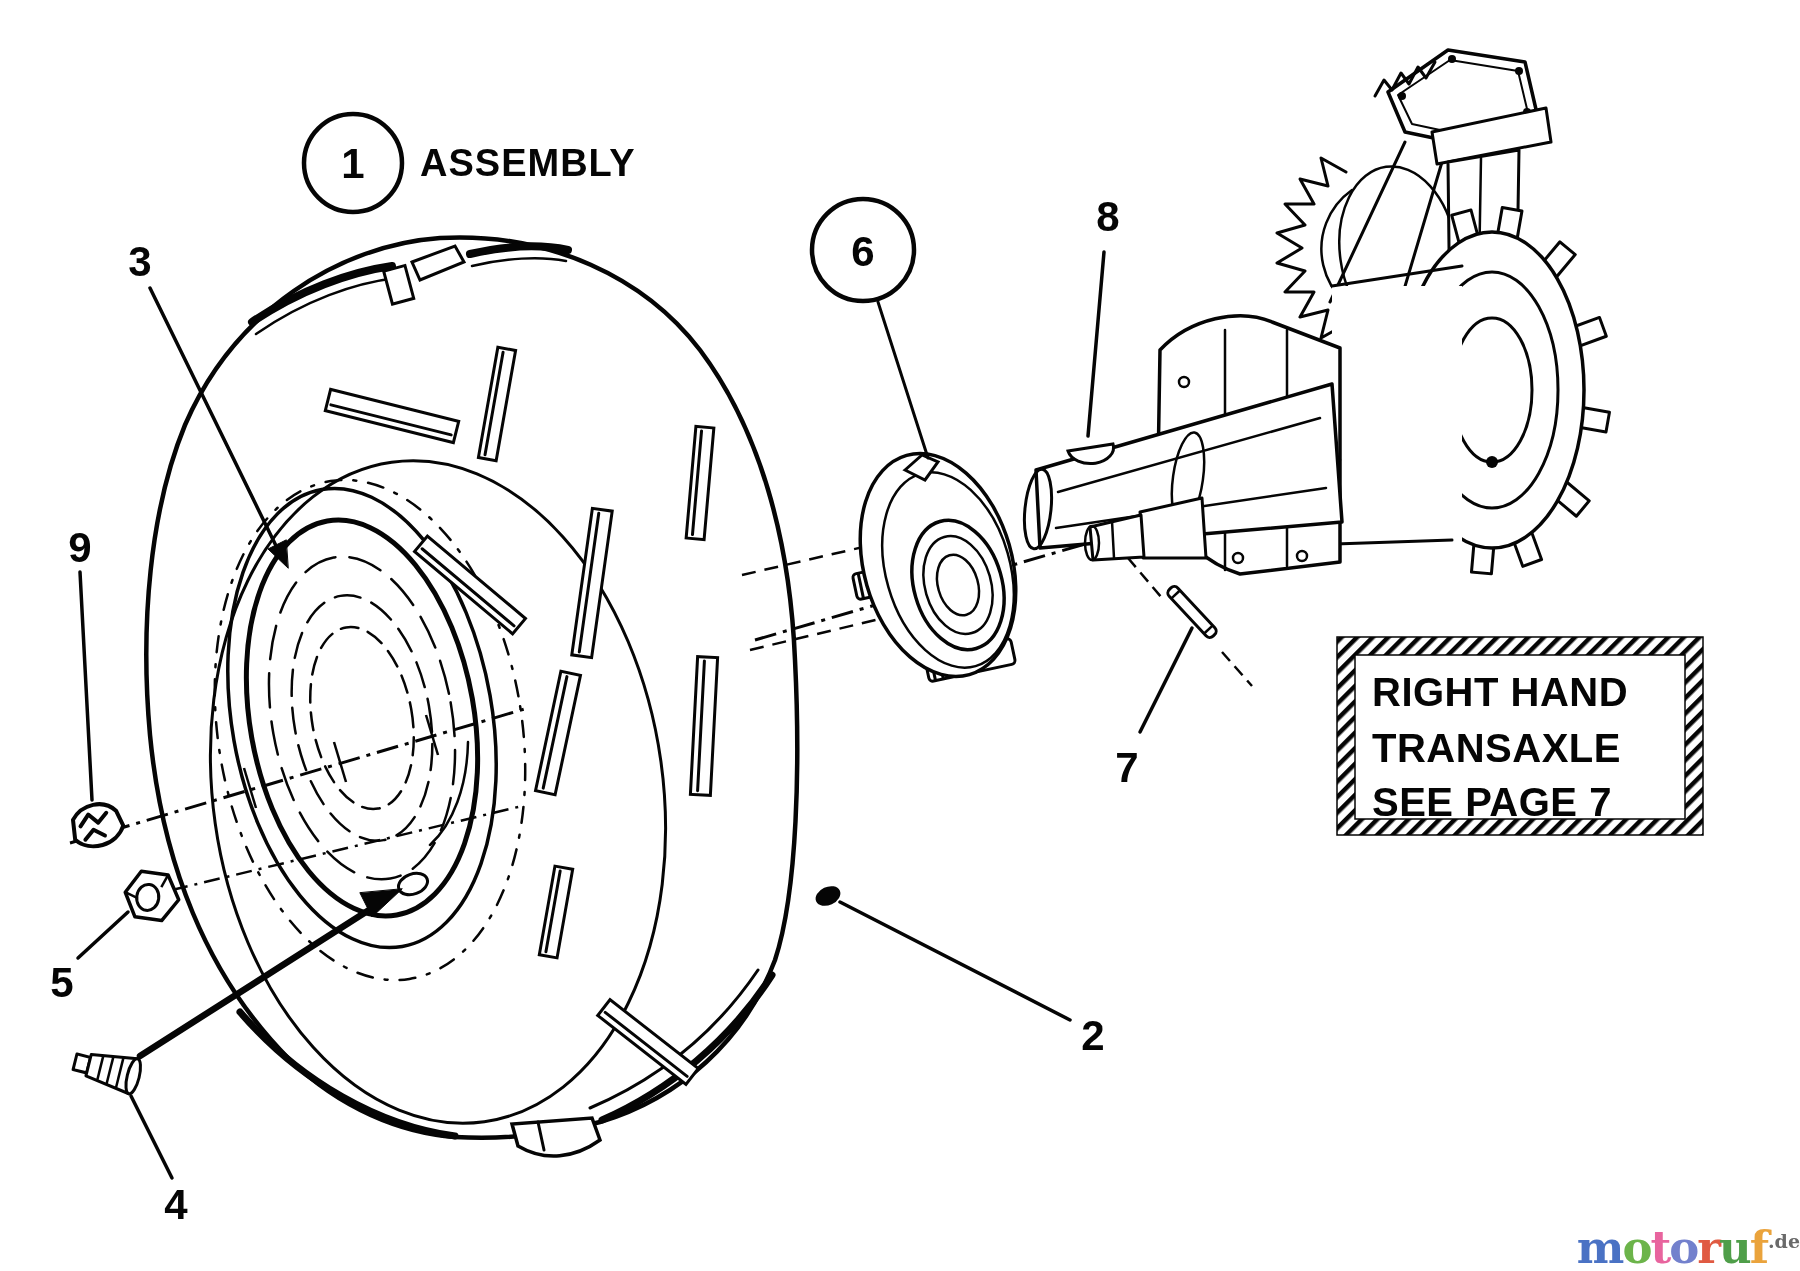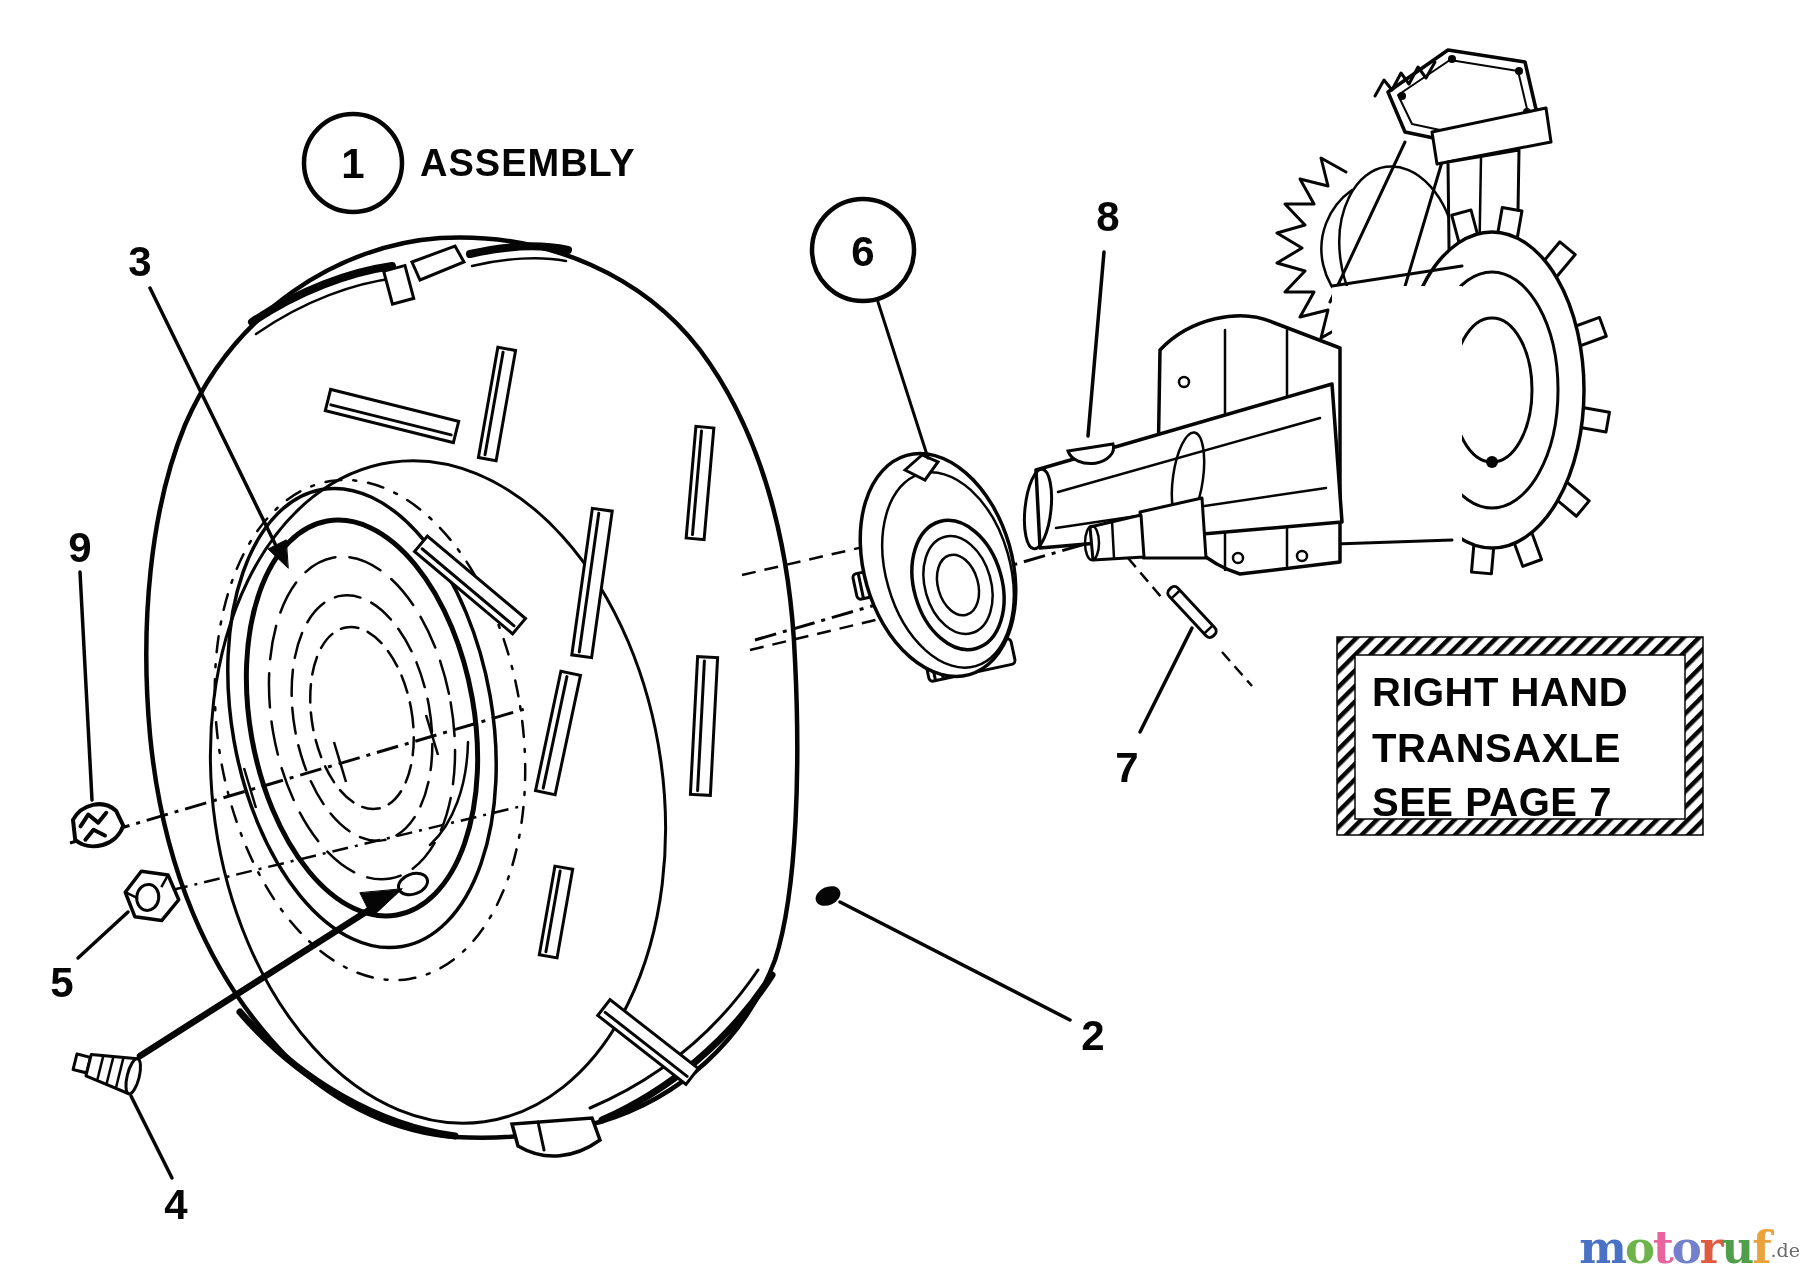--- a/index.html
+++ b/index.html
@@ -7,21 +7,21 @@
          font-family:"Liberation Sans", sans-serif;}
   svg{position:absolute;left:0;top:0;}
   svg text{font-family:"Liberation Sans", sans-serif;font-weight:bold;fill:#050505;}
   .callout-num{font-size:42px;}
   .assembly-label{font-size:38px;letter-spacing:1px;}
   .note-text{font-size:40px;letter-spacing:0.5px;}
   .watermark{position:absolute;left:1618px;top:1216px;width:182px;height:52px;
              display:flex;align-items:flex-end;justify-content:flex-end;
              font-family:"DejaVu Serif", serif;font-weight:bold;font-size:45px;
              line-height:0.9;letter-spacing:-2px;}
-  .watermark .suffix{font-size:19px;font-weight:normal;letter-spacing:0;margin:0 0 9px 1px;}
+  .watermark .suffix{font-size:19px;font-weight:bold;letter-spacing:0;margin:0 0 18px 1px;}
 </style>
 </head>
 <body>
 
 <div class="stage">
 <svg width="1800" height="1271" viewBox="0 0 1800 1271">
   <defs>
     <pattern id="hatch" patternUnits="userSpaceOnUse" width="11" height="11" patternTransform="rotate(45)">
       <rect width="11" height="11" fill="#ffffff"></rect>
       <line x1="2" y1="0" x2="2" y2="11" stroke="#050505" stroke-width="5"></line>

